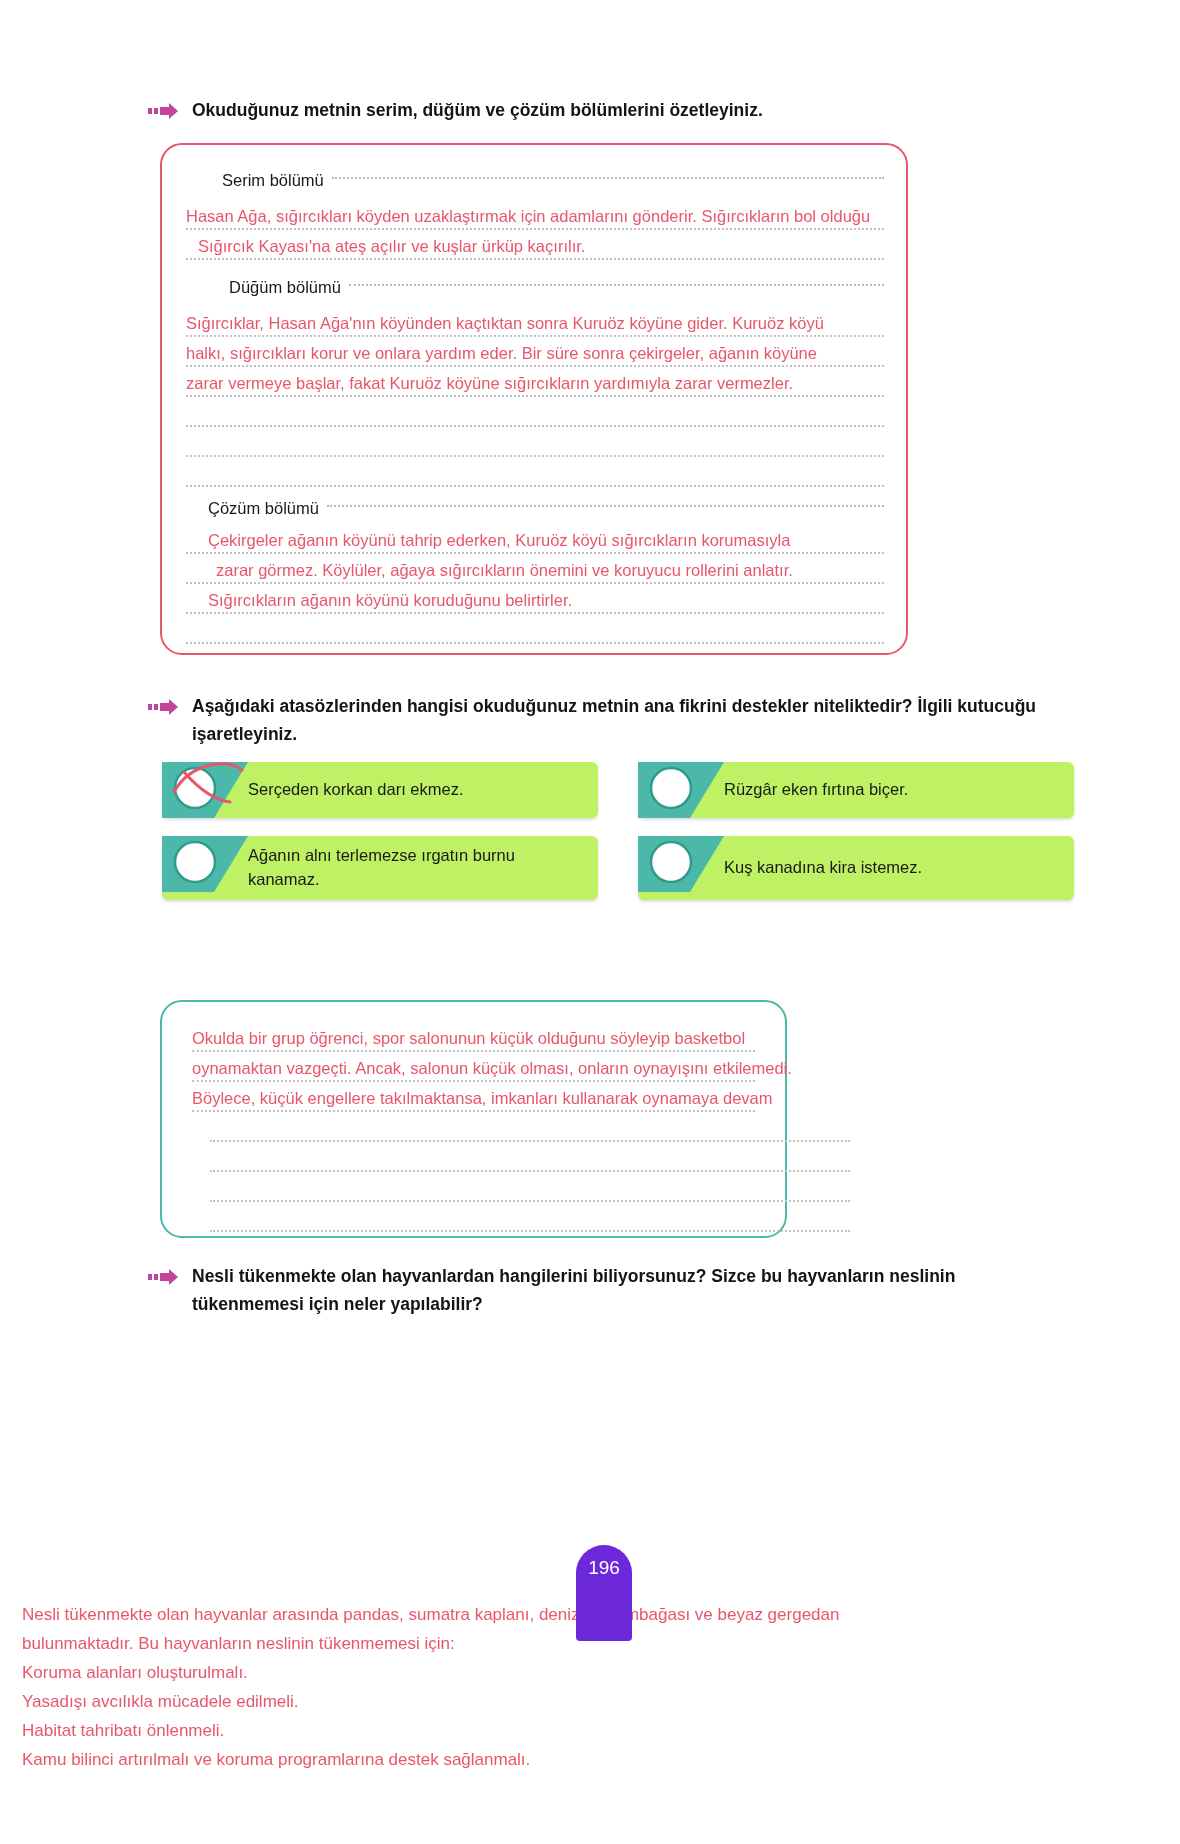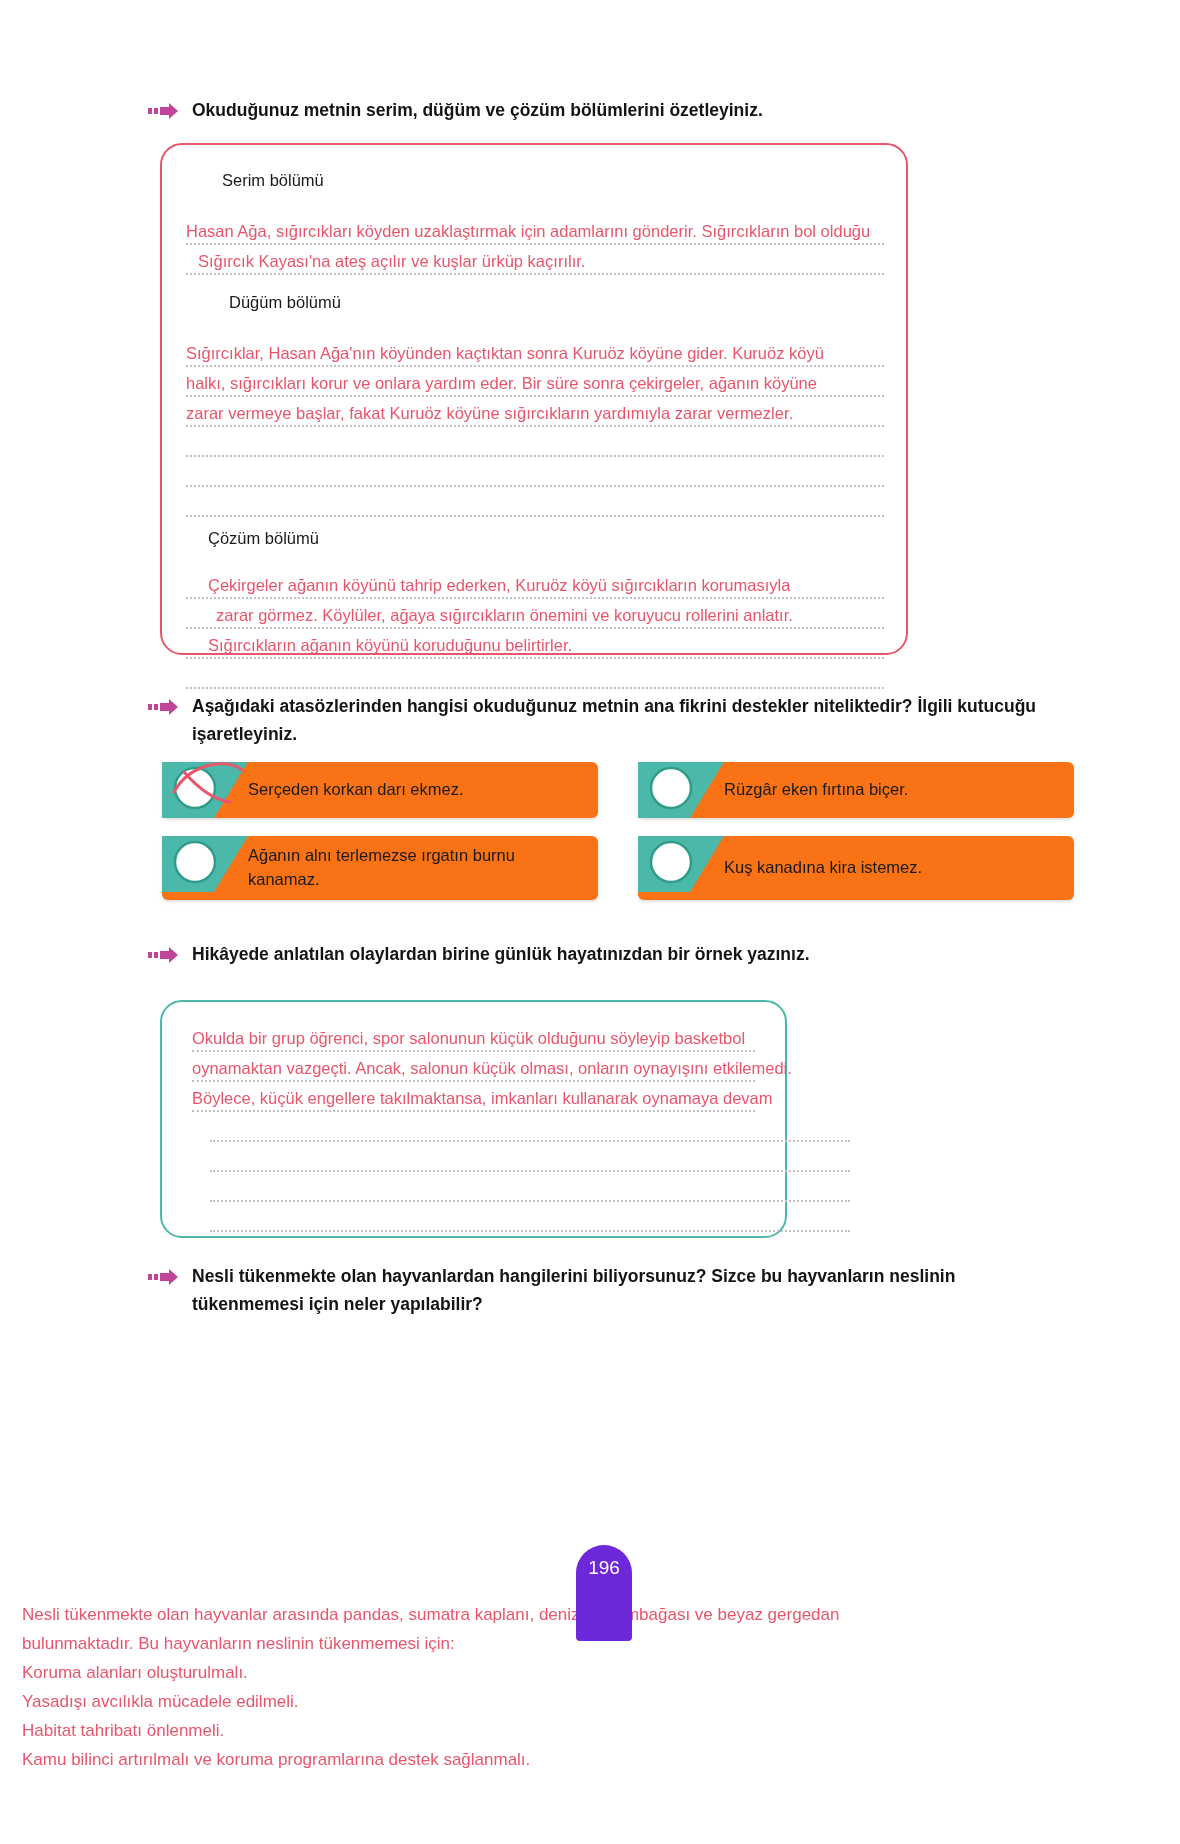--- a/index.html
+++ b/index.html
@@ -56,23 +56,22 @@
   }
   .field-label {
     font-size: 16.5px;
     color: #1a1a1a;
     white-space: nowrap;
   }
 
   
   .label-row {
     display: flex;
-    align-items: flex-start;
+    align-items: center;
     gap: 8px;
-    flex-direction: column;
   }
   .label-row .tail {
     flex: 1 1 auto;
     border-bottom: 2px dotted #b9b9b9;
     margin-bottom: 5px;
   }
 
   
   .written-line {
     position: relative;
@@ -96,21 +95,21 @@
   
   .options-grid {
     display: grid;
     grid-template-columns: 1fr 1fr;
     gap: 18px 40px;
   }
   .option {
     position: relative;
     display: flex;
     align-items: stretch;
-    background: #f97316;
+    background: #bef264;
     border-radius: 6px;
     min-height: 56px;
     box-shadow: 0 2px 3px rgba(0,0,0,0.13);
     overflow: visible;
   }
   .option-bullet {
     position: relative;
     flex: 0 0 86px;
   }
   .option-bullet svg { display: block; }
@@ -273,31 +272,20 @@
       <div class="option-bullet">
         <svg width="86" height="56" viewBox="0 0 86 56">
           <path d="M0 0 H86 L52 56 H0 Z" fill="#4bb8a9"></path>
           <circle cx="33" cy="26" r="20" fill="#ffffff" stroke="#2f9b8b" stroke-width="2.5"></circle>
         </svg>
       </div>
       <div class="option-label">Kuş kanadına kira istemez.</div>
     </div>
   </div>
 
-  <div style="position:absolute; left:148px; top:940px; width:940px;">
-    <div class="prompt">
-      <svg class="arrow-icon" viewBox="0 0 30 22">
-        <rect x="0" y="8" width="4" height="6" fill="#c0459b"></rect>
-        <rect x="6" y="8" width="4" height="6" fill="#c0459b"></rect>
-        <rect x="12" y="7" width="9" height="8" fill="#c0459b"></rect>
-        <polygon points="21,3 30,11 21,19" fill="#c0459b"></polygon>
-      </svg>
-      <div class="prompt-text">Hikâyede anlatılan olaylardan birine günlük hayatınızdan bir örnek yazınız.</div>
-    </div>
-  </div>
 
   <div class="answer-box teal" style="position:absolute; left:160px; top:1000px; width:627px; height:238px; padding:16px 30px 10px 30px;">
     <div class="written-line" style="margin-top:4px;">
       <span>Okulda bir grup öğrenci, spor salonunun küçük olduğunu söyleyip basketbol</span>
     </div>
     <div class="written-line">
       <span>oynamaktan vazgeçti. Ancak, salonun küçük olması, onların oynayışını etkilemedi.</span>
     </div>
     <div class="written-line">
       <span>Böylece, küçük engellere takılmaktansa, imkanları kullanarak oynamaya devam</span>

